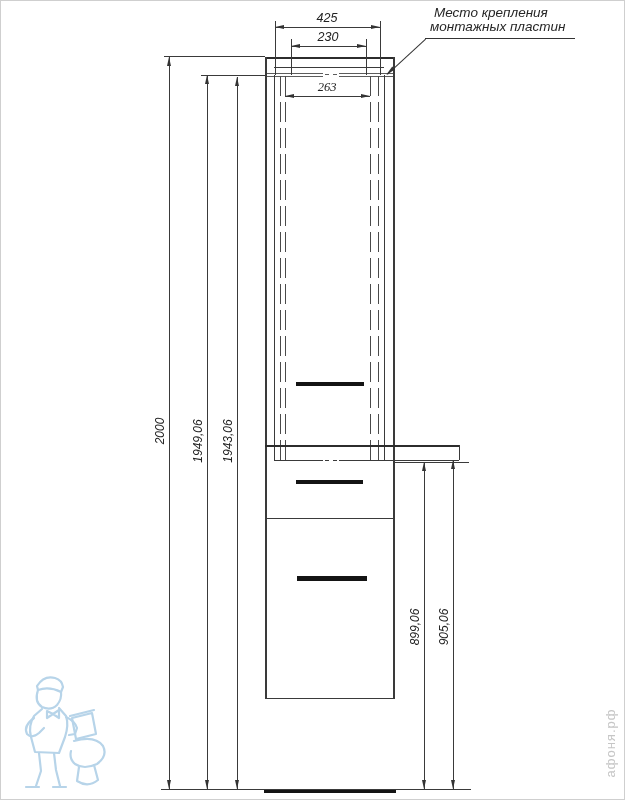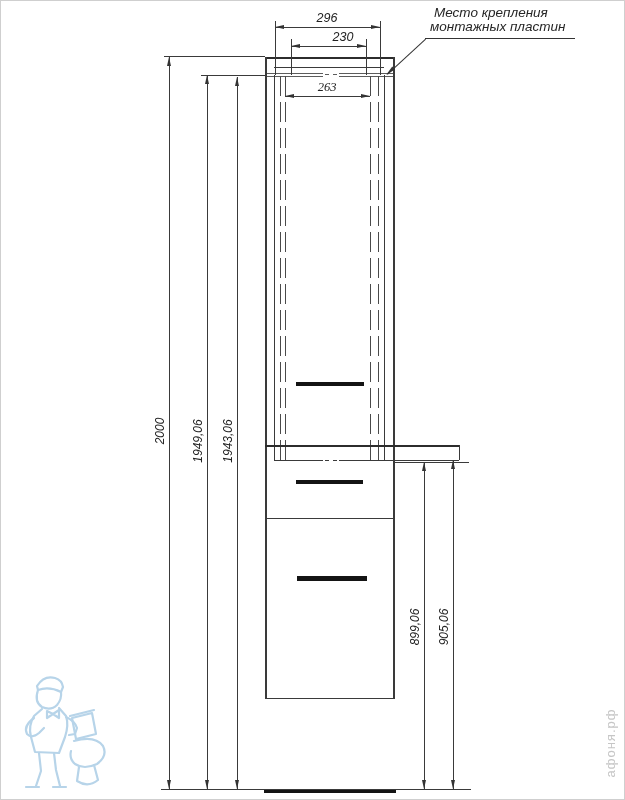--- a/index.html
+++ b/index.html
@@ -110,22 +110,22 @@
   <div class="a a-d" style="left:166px;top:779px;"></div>
   <div class="a a-u" style="left:204px;top:74px;"></div>
   <div class="a a-d" style="left:204px;top:779px;"></div>
   <div class="a a-u" style="left:234px;top:76px;"></div>
   <div class="a a-d" style="left:234px;top:779px;"></div>
   <div class="a a-u" style="left:421px;top:461px;"></div>
   <div class="a a-d" style="left:421px;top:779px;"></div>
   <div class="a a-u" style="left:450px;top:459px;"></div>
   <div class="a a-d" style="left:450px;top:779px;"></div>
 
-  <div class="dim-label" style="left:306px;top:11px;width:40px;">296</div>
-  <div class="dim-label" style="left:322px;top:30px;width:40px;">230</div>
+  <div class="dim-label" style="left:306px;top:11px;width:40px;">425</div>
+  <div class="dim-label" style="left:307px;top:30px;width:40px;">230</div>
   <div class="dim-label" style="left:306px;top:80px;width:40px;font-family:Liberation Serif, serif;">263</div>
 
   <div class="rlab" style="left:159px;top:427px;"><span>2000</span></div>
   <div class="rlab" style="left:197px;top:437px;"><span>1949,06</span></div>
   <div class="rlab" style="left:227px;top:437px;"><span>1943,06</span></div>
   <div class="rlab" style="left:414px;top:623px;"><span>899,06</span></div>
   <div class="rlab" style="left:443px;top:623px;"><span>905,06</span></div>
 
   <div class="note">
     <div style="padding-left:4px;">Место крепления</div>

